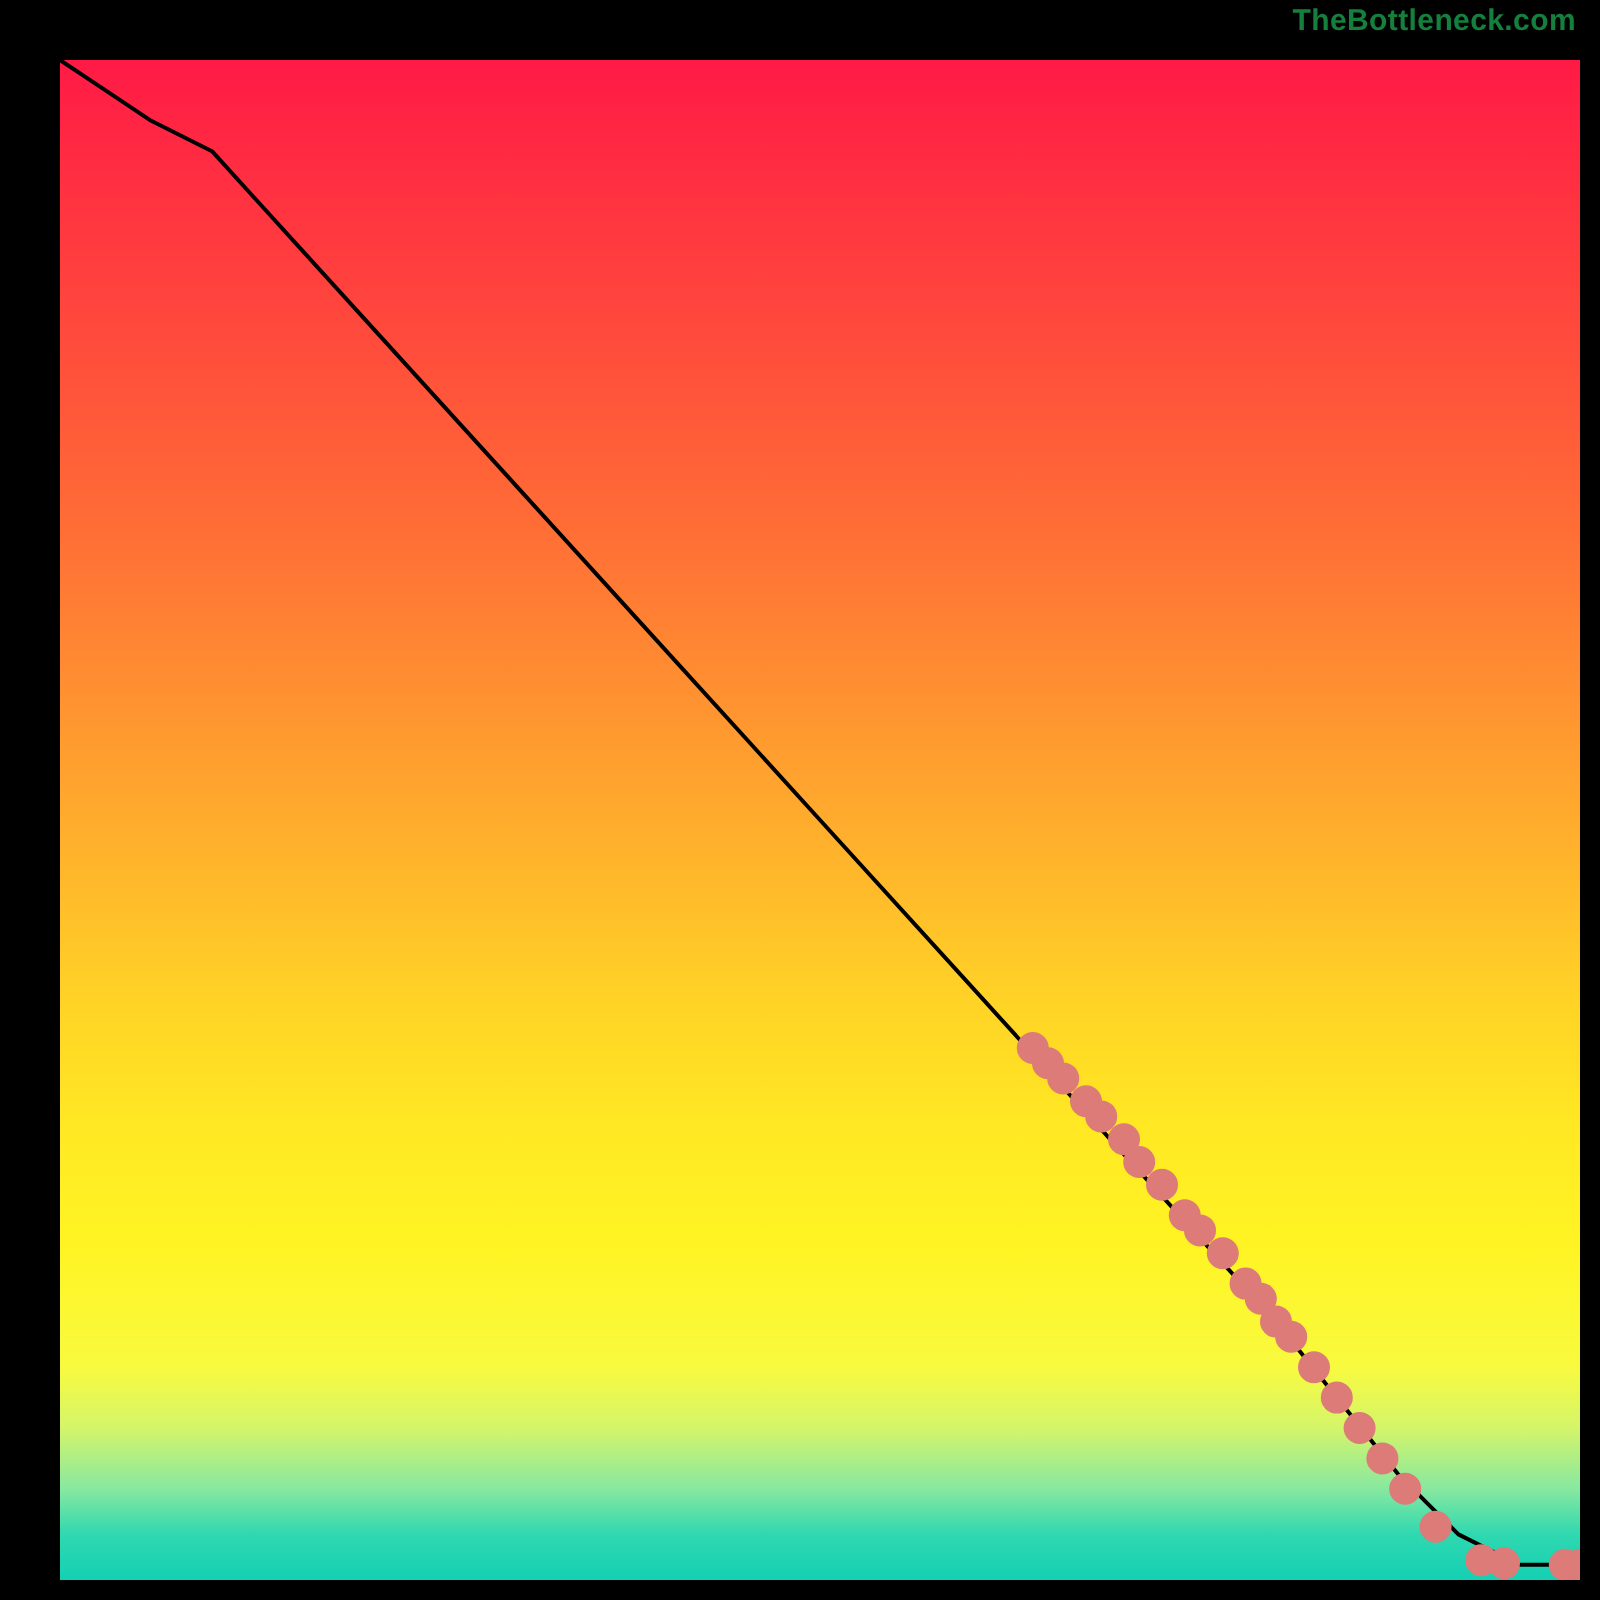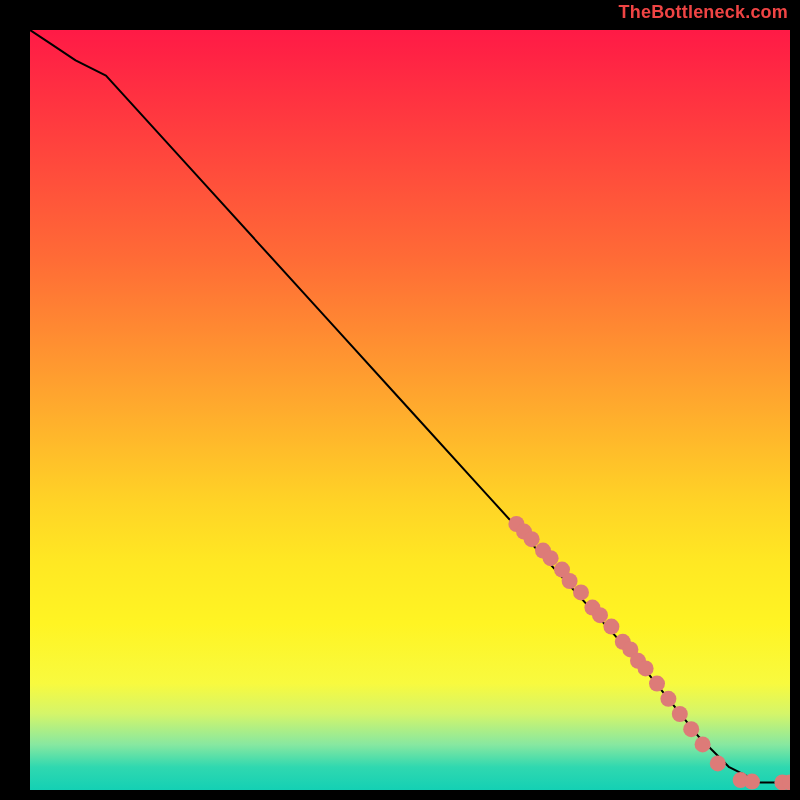--- a/index.html
+++ b/index.html
@@ -14,22 +14,22 @@
   .frame {
     position: relative;
     width: 800px;
     height: 800px;
     background: #000;
   }
   .watermark {
     position: absolute;
     top: 2px;
     right: 12px;
-    color: #ef4444;
-    font-size: 18px;
+    color: #15803d;
+    font-size: 15px;
     font-weight: 600;
     letter-spacing: 0.2px;
     z-index: 5;
   }
   .plot-area {
     position: absolute;
     left: 30px;
     top: 30px;
     width: 760px;
     height: 760px;

